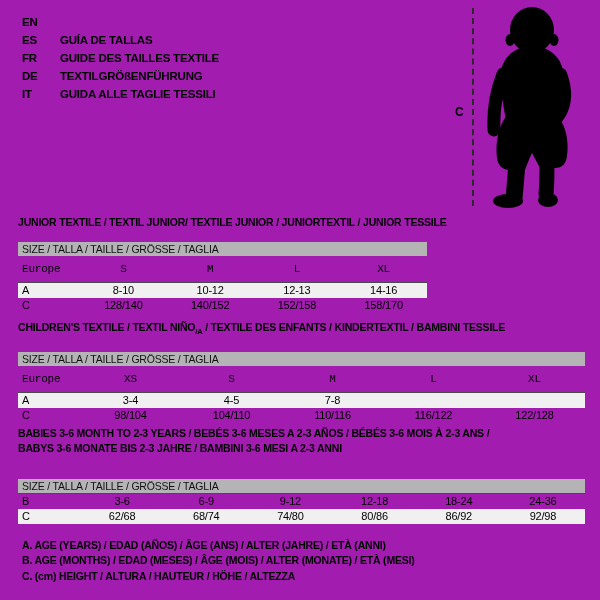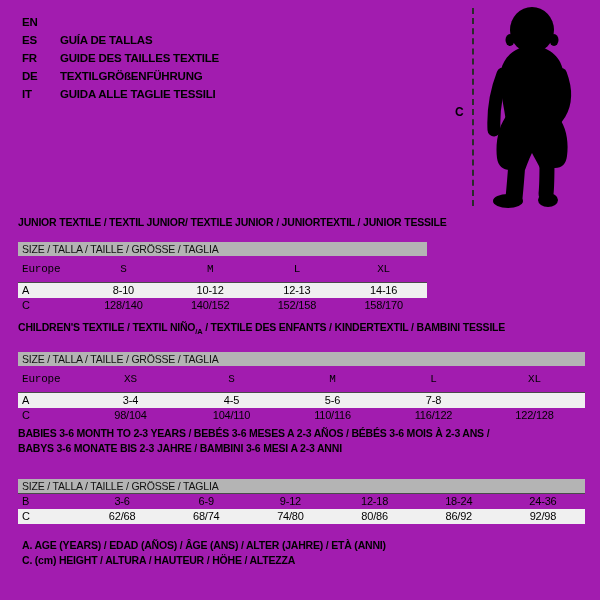--- a/index.html
+++ b/index.html
@@ -123,21 +123,20 @@
         <div class="cell">S</div>
         <div class="cell">M</div>
         <div class="cell">L</div>
         <div class="cell">XL</div>
       </div>
       <div class="rows">
         <div class="t-row data-row shaded" style="grid-template-columns: 62px repeat(5, 1fr);">
           <div class="cell label-cell">A</div>
           <div class="cell">3-4</div>
           <div class="cell">4-5</div>
-          <div class="cell">5-6</div>
           <div class="cell">7-8</div>
         </div>
         <div class="t-row data-row" style="grid-template-columns: 62px repeat(5, 1fr);">
           <div class="cell label-cell">C</div>
           <div class="cell">98/104</div>
           <div class="cell">104/110</div>
           <div class="cell">110/116</div>
           <div class="cell">116/122</div>
           <div class="cell">122/128</div>
         </div>
@@ -166,16 +165,17 @@
           <div class="cell">74/80</div>
           <div class="cell">80/86</div>
           <div class="cell">86/92</div>
           <div class="cell">92/98</div>
         </div>
       </div>
     </section>
 
   <div id="footer-notes">
       <div class="note">A. AGE (YEARS) / EDAD (AÑOS) / ÂGE (ANS) / ALTER (JAHRE) / ETÀ (ANNI)</div>
+      <div class="note">B. AGE (MONTHS) / EDAD (MESES) / ÂGE (MOIS) / ALTER (MONATE) / ETÀ (MESI)</div>
       <div class="note">C. (cm) HEIGHT / ALTURA / HAUTEUR / HÖHE / ALTEZZA</div>
     </div>
 
 </div>
 
 </body></html>

